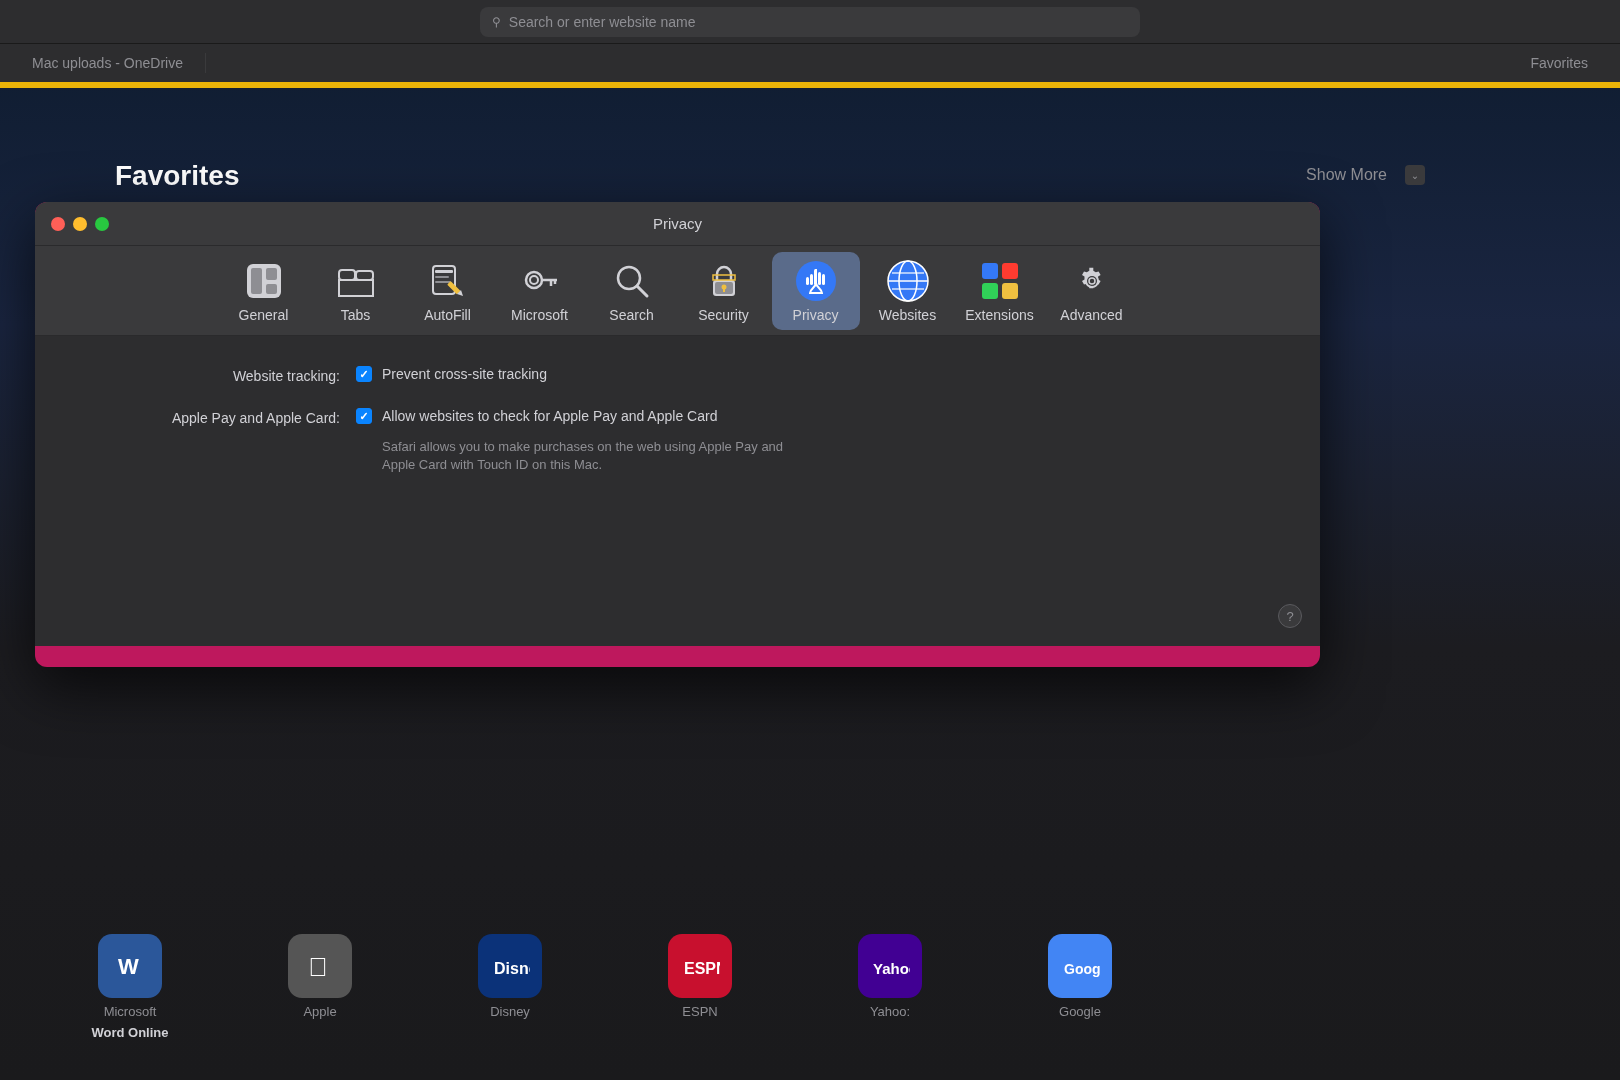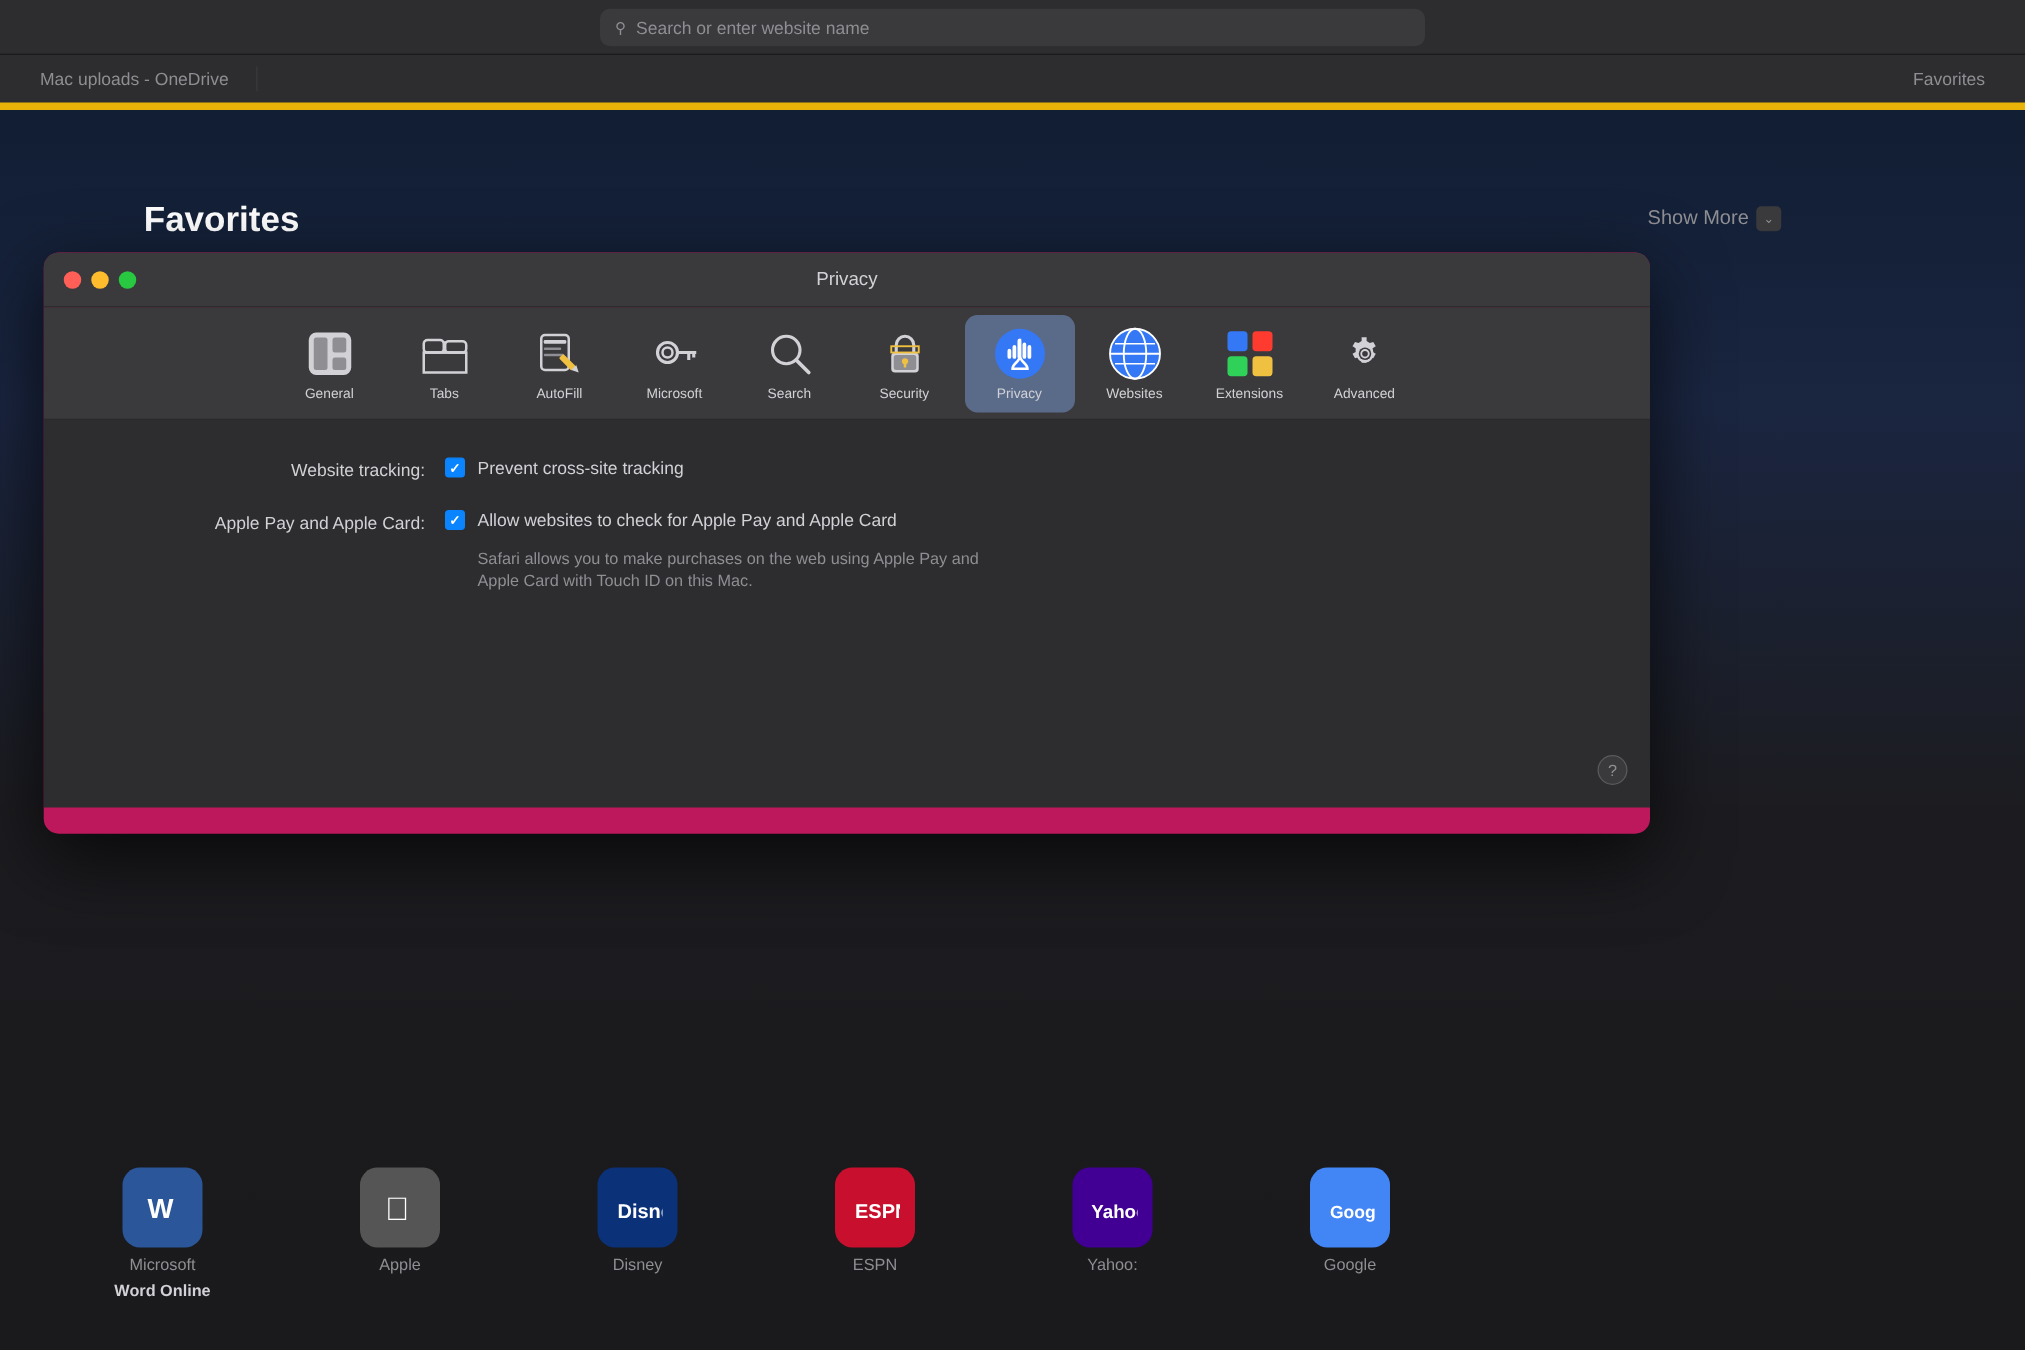--- a/index.html
+++ b/index.html
@@ -101,21 +101,21 @@
     }
 
     .show-more-btn {
       position: absolute;
       top: 165px;
       right: 195px;
       color: #8e8e93;
       font-size: 16px;
       display: flex;
       align-items: center;
-      gap: 6px;
+      gap: 18px;
       cursor: pointer;
     }
 
     .show-more-chevron {
       display: inline-block;
       width: 20px;
       height: 20px;
       background: #3a3a3c;
       border-radius: 4px;
       display: flex;
@@ -204,21 +204,21 @@
     .toolbar-icon {
       width: 44px;
       height: 44px;
       display: flex;
       align-items: center;
       justify-content: center;
     }
 
     .toolbar-label {
       color: #d1d1d6;
-      font-size: 11px;
+      font-size: 14px;
       text-align: right;
     }
 
     
     .prefs-content {
       background: #2d2d2f;
       padding: 30px 21px;
       position: relative;
       min-height: 310px;
     }

